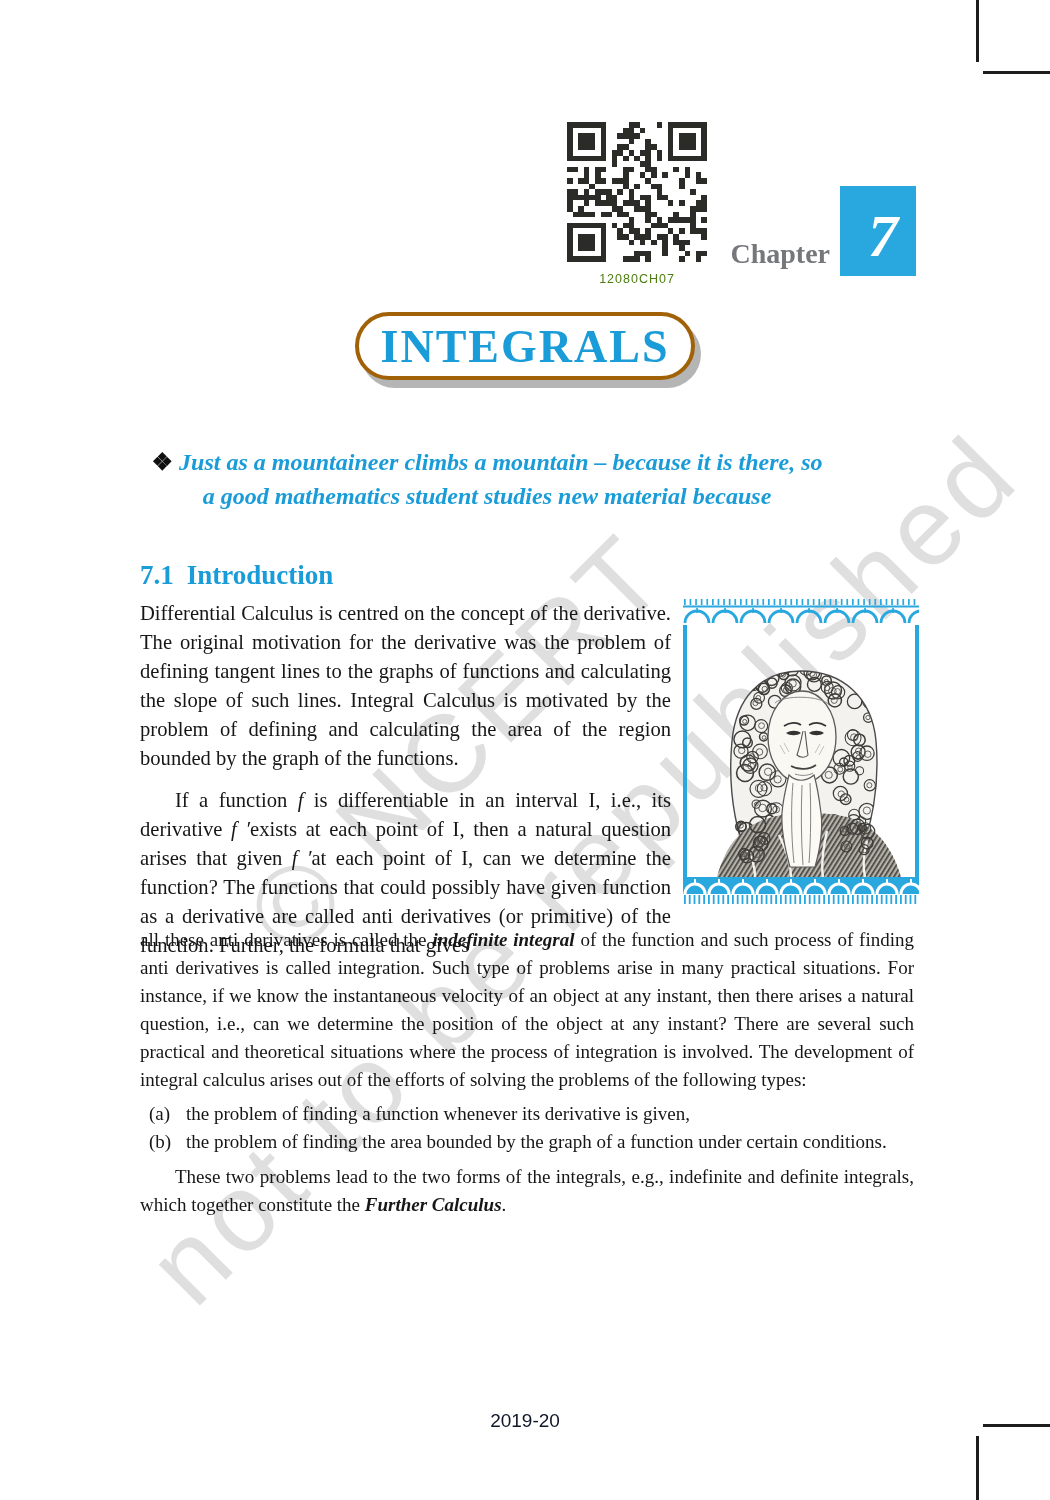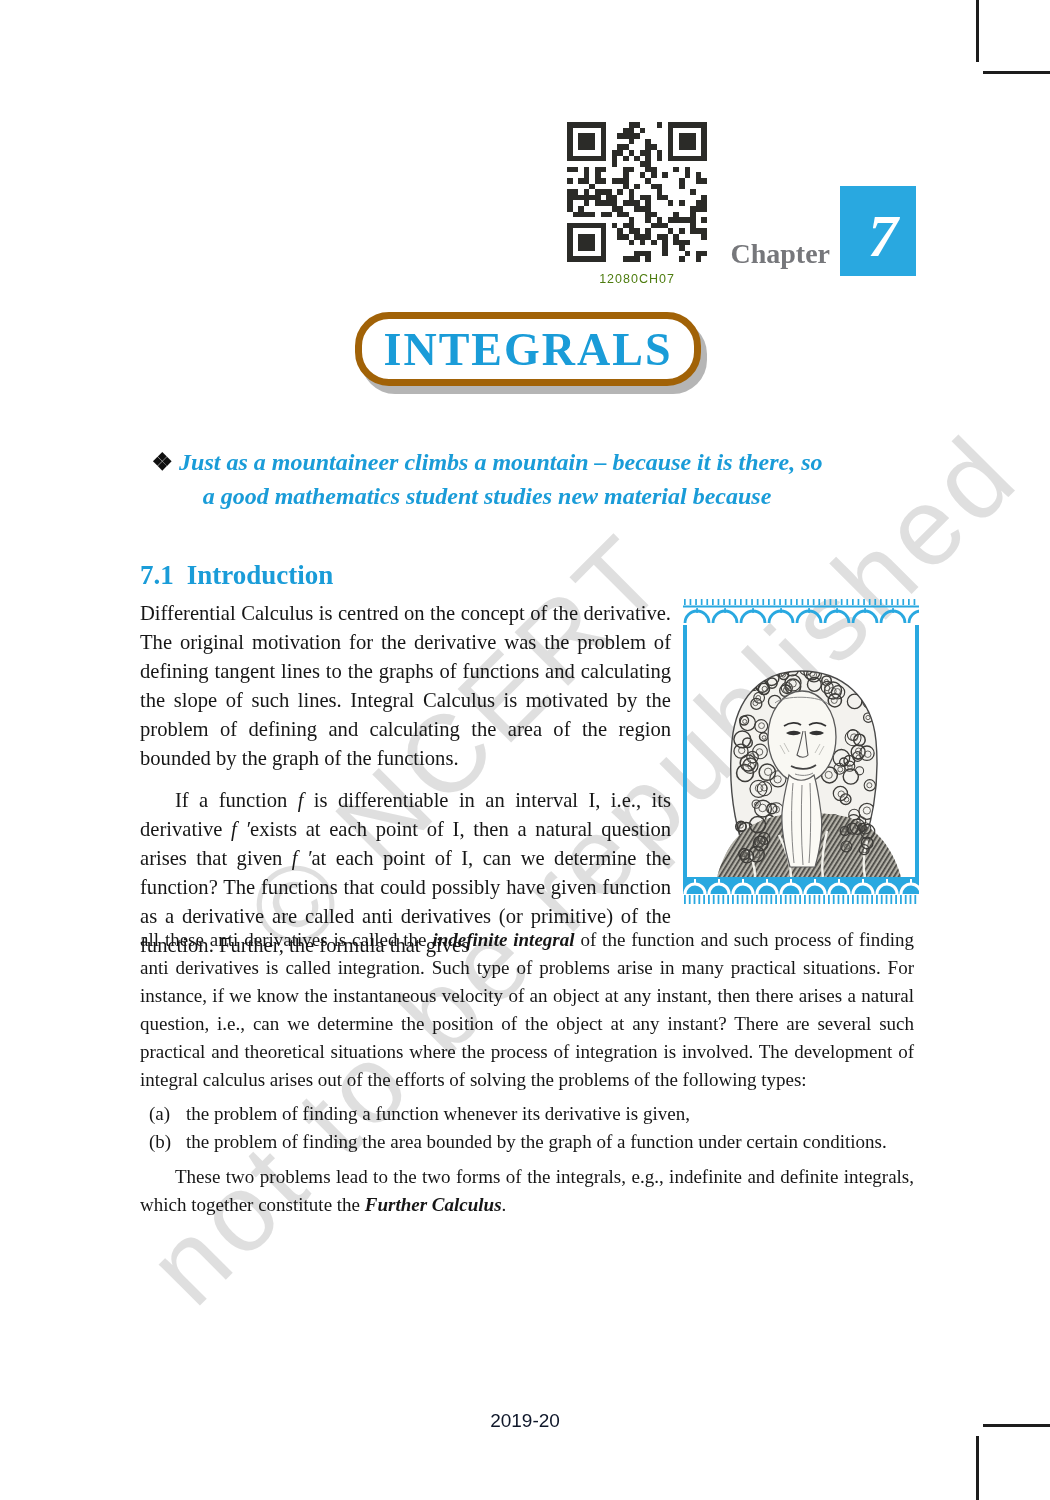--- a/index.html
+++ b/index.html
@@ -28,21 +28,21 @@
   
   .chapter-label{left:688px;top:238px;width:142px;text-align:right;
     font-weight:bold;font-size:28px;color:var(--chgray,#76777B);}
   .chapter-box{left:840px;top:186px;width:76px;height:90px;background:var(--accentframe,#29A8E0);
     display:flex;align-items:center;justify-content:center;}
   .chapter-box span{color:#fff;font-style:italic;font-weight:bold;font-size:60px;
     padding-left:10px;padding-top:10px;}
 
   
   .pill{left:355px;top:312px;width:332px;height:60px;background:#fff;
-    border:7px solid #a16207;border-radius:34px;box-shadow:6px 8px 0 0 var(--shadow,#b5b5b5);
+    border:4px solid #a16207;border-radius:34px;box-shadow:6px 8px 0 0 var(--shadow,#b5b5b5);
     display:flex;align-items:center;justify-content:center;}
   .pill span{color:var(--accent,#1A9CD8);font-weight:bold;font-size:46px;letter-spacing:2px;}
 
   
   .quote{left:0;top:446px;width:974px;text-align:center;
     color:var(--accent,#1A9CD8);font-weight:bold;font-style:italic;
     font-size:24px;line-height:33.5px;}
   .quote .dm{color:#101010;font-style:normal;}
 
   

